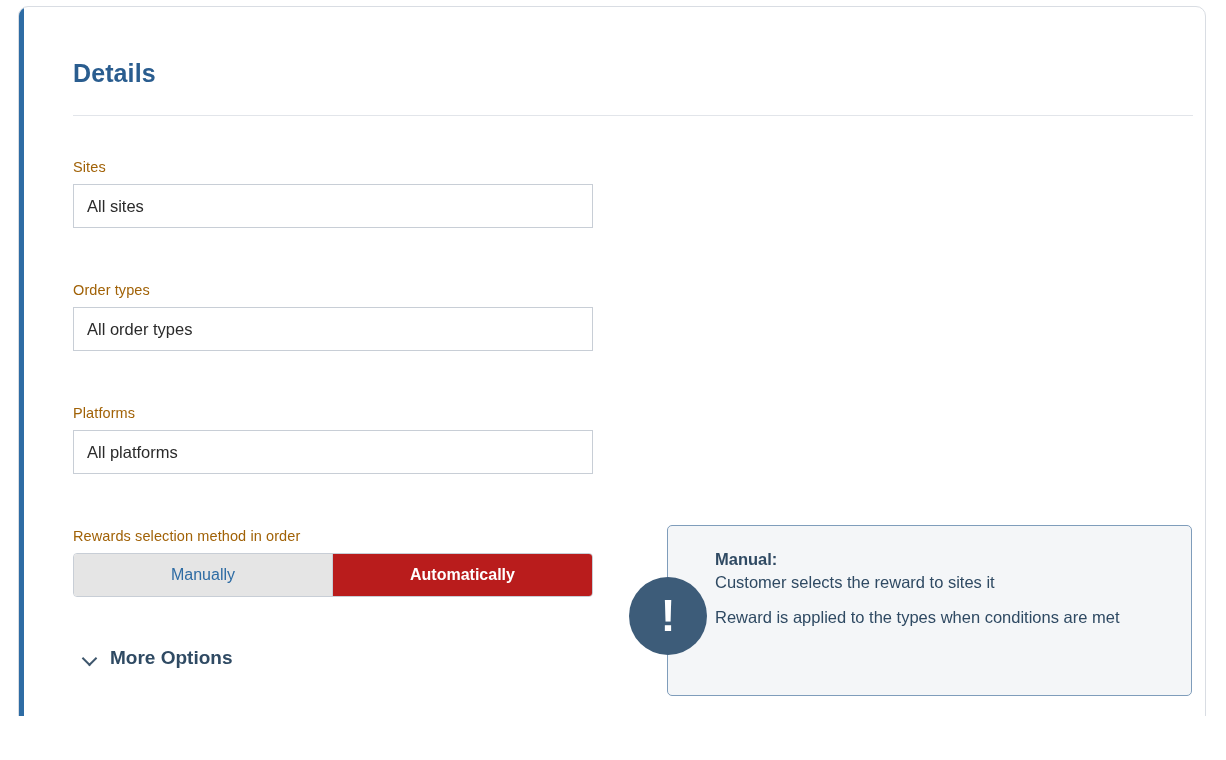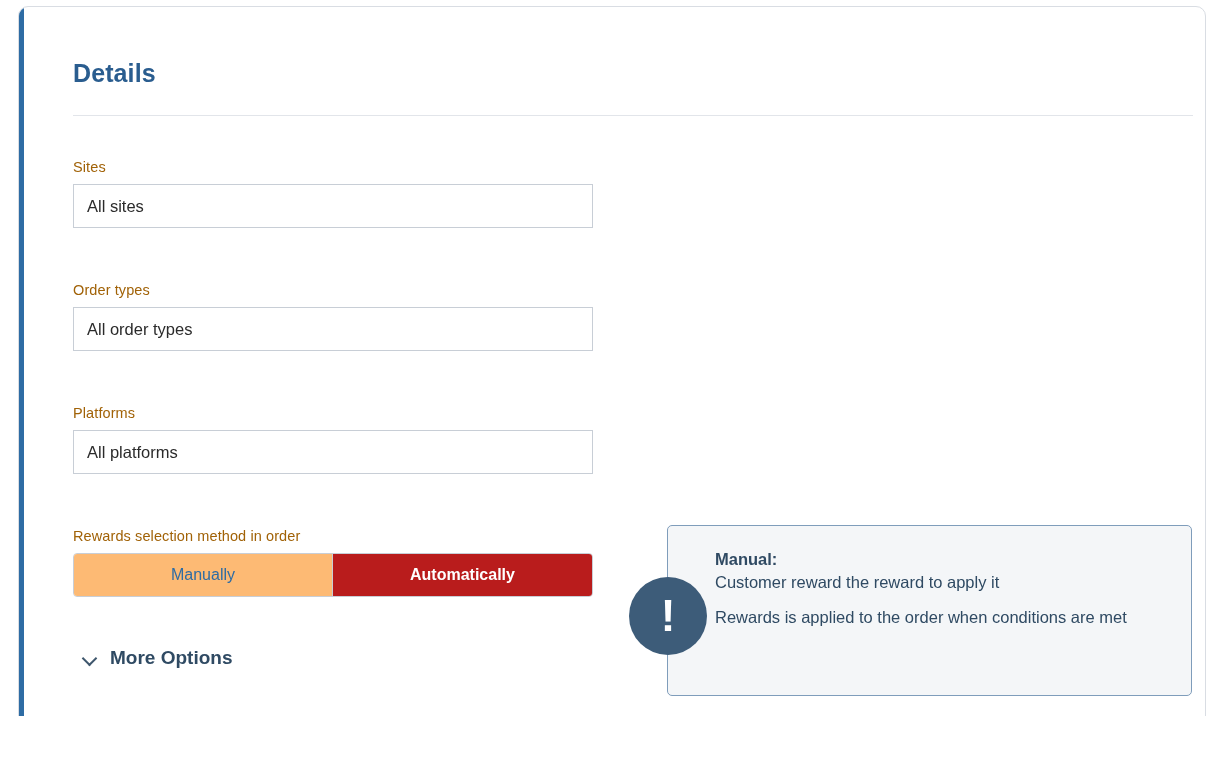--- a/index.html
+++ b/index.html
@@ -106,21 +106,21 @@
     box-sizing: border-box;
   }
   .toggle-btn {
     flex: 1 1 50%;
     display: flex;
     align-items: center;
     justify-content: center;
     font-size: 16px;
     font-family: "Liberation Sans", sans-serif;
     cursor: pointer;
-    background: #fdba74;
+    background: #e5e5e5;
     color: #2e6ca4;
     border: none;
     box-sizing: border-box;
   }
   .toggle-btn.active {
     background: #b91c1c;
     color: #ffffff;
     font-weight: bold;
   }
   .toggle-btn:first-child {
@@ -243,19 +243,19 @@
 
       <div class="more-options">
         <span class="chev"></span>
         <span class="more-options-label">More Options</span>
       </div>
 
       <div class="callout"></div>
       <div class="callout-icon">!</div>
       <div class="callout-text">
         <div class="callout-head">Manual:</div>
-        <div class="callout-body">Customer reward the reward to apply it</div>
-        <div class="callout-body last">Rewards is applied to the order when conditions are met</div>
+        <div class="callout-body">Customer selects the reward to sites it</div>
+        <div class="callout-body last">Reward is applied to the types when conditions are met</div>
       </div>
 
     </div>
   </div>
 </div>
 
 </body></html>

